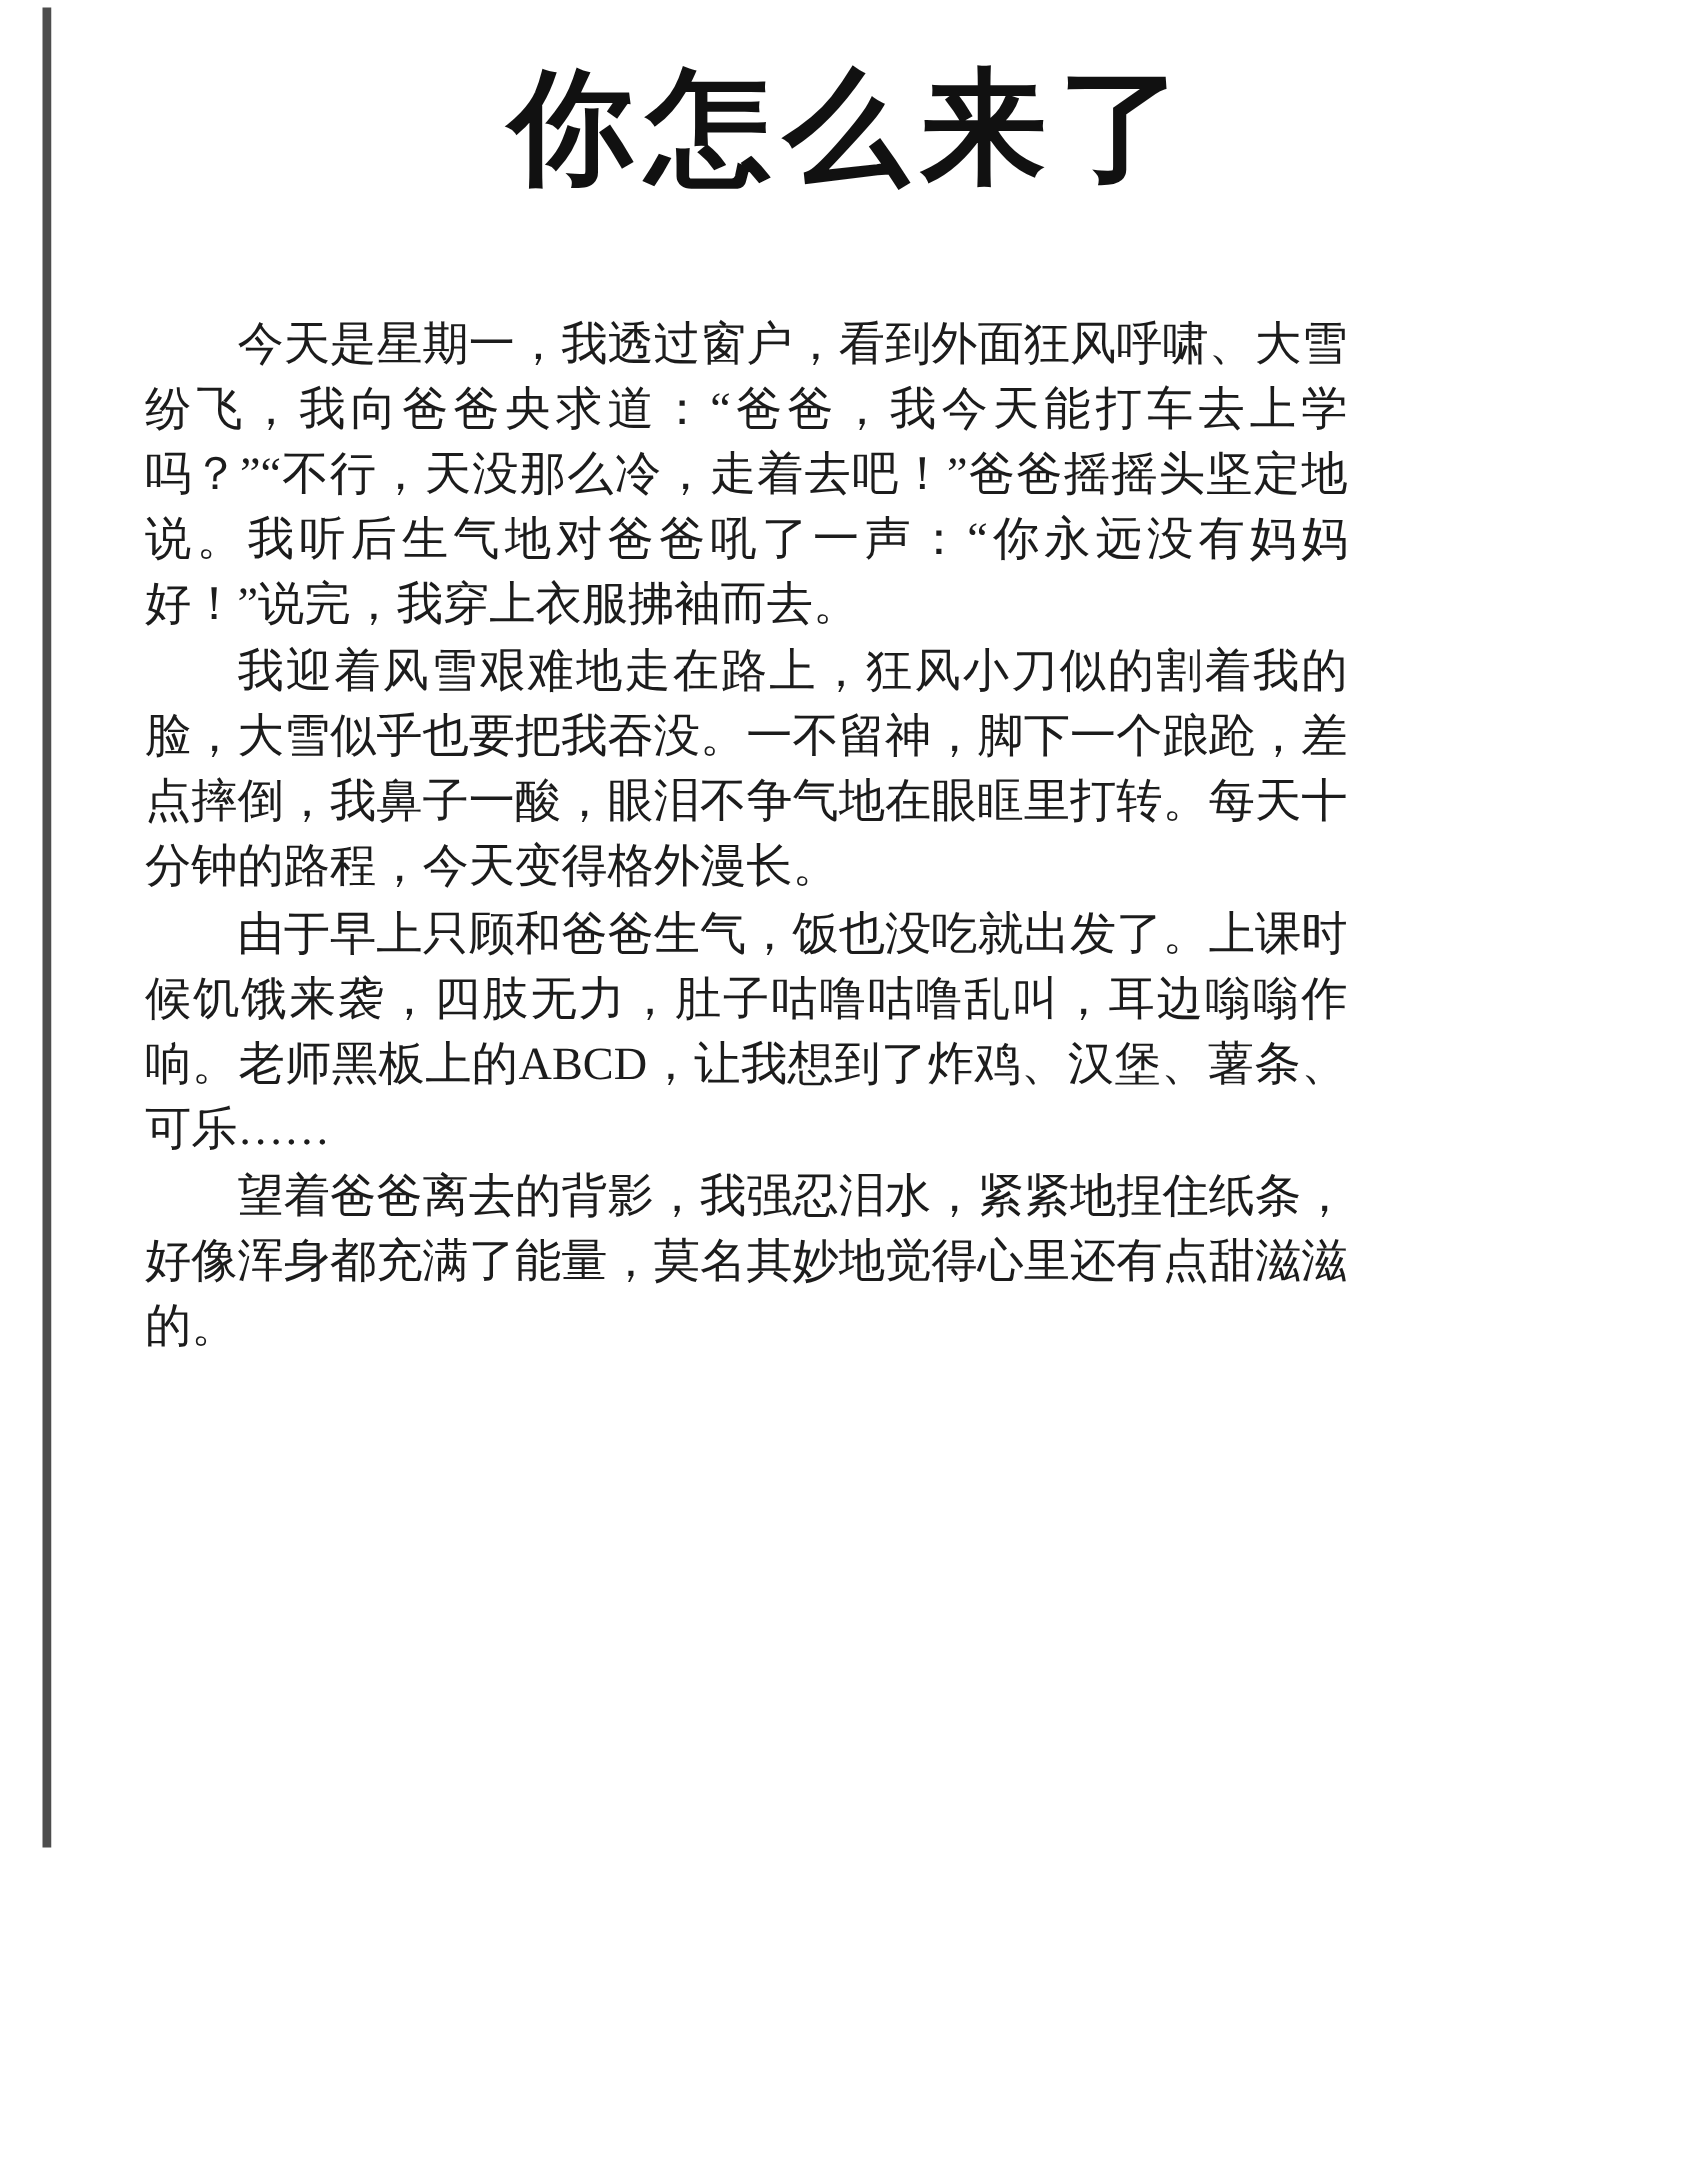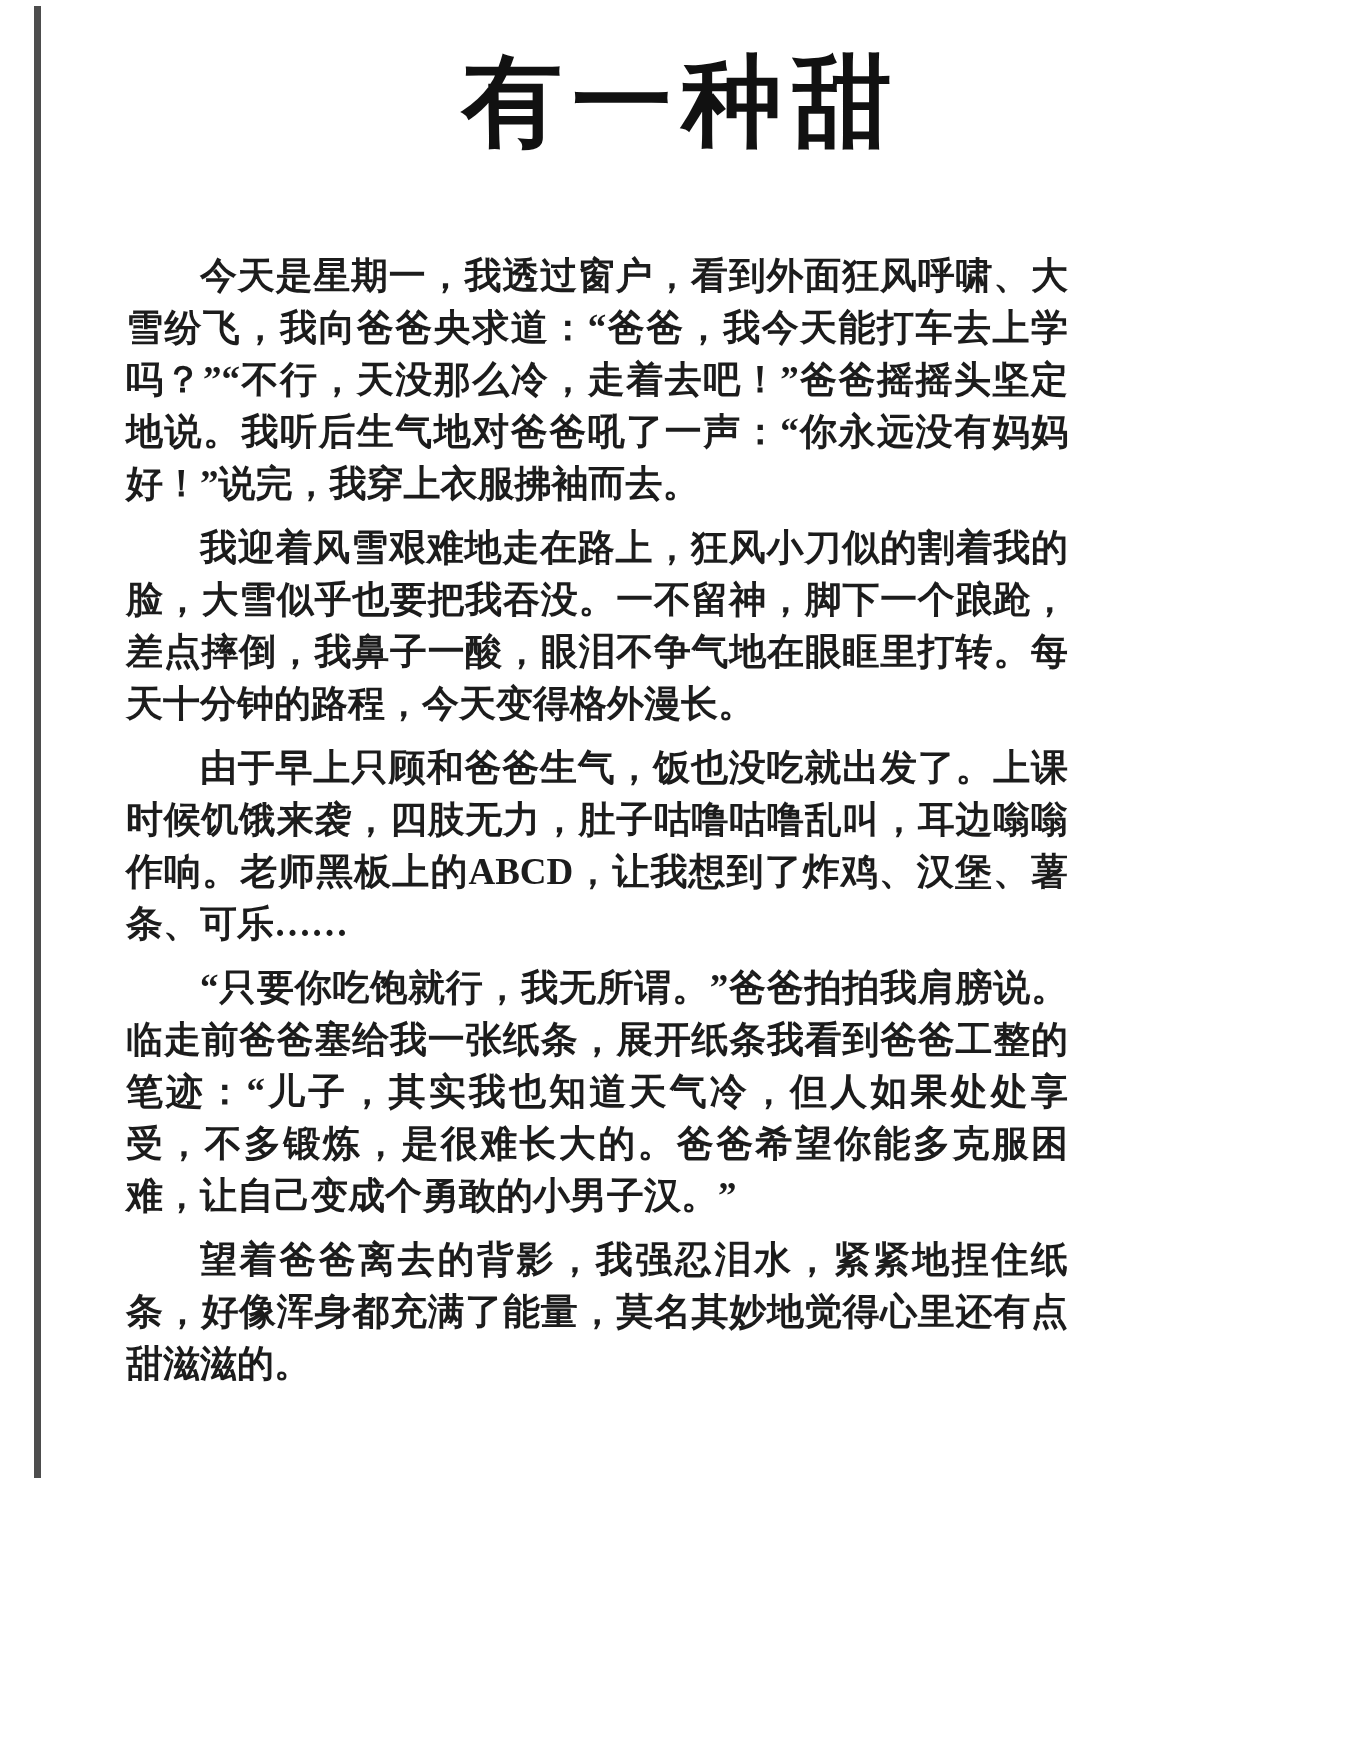--- a/index.html
+++ b/index.html
@@ -39,32 +39,30 @@
   .essay-body {
     margin-left: 114px;
     width: 966px;
     margin-top: 38px;
     font-size: 37px;
     line-height: 52px;
     text-align: justify;
     color: #1c1c1c;
   }
   .essay-body p {
-    margin: 12px;
+    margin: 2px;
     text-indent: 2em;
-    font-weight: bold;
   }
 </style>
 </head>
 <body>
 
 <div class="page">
   <div class="margin-rule"></div>
-  <h1 class="title">有一种甜</h1>
+  <h1 class="title">你怎么来了</h1>
   <div class="essay-body">
     <p>今天是星期一，我透过窗户，看到外面狂风呼啸、大雪纷飞，我向爸爸央求道：“爸爸，我今天能打车去上学吗？”“不行，天没那么冷，走着去吧！”爸爸摇摇头坚定地说。我听后生气地对爸爸吼了一声：“你永远没有妈妈好！”说完，我穿上衣服拂袖而去。</p>
     <p>我迎着风雪艰难地走在路上，狂风小刀似的割着我的脸，大雪似乎也要把我吞没。一不留神，脚下一个踉跄，差点摔倒，我鼻子一酸，眼泪不争气地在眼眶里打转。每天十分钟的路程，今天变得格外漫长。</p>
     <p>由于早上只顾和爸爸生气，饭也没吃就出发了。上课时候饥饿来袭，四肢无力，肚子咕噜咕噜乱叫，耳边嗡嗡作响。老师黑板上的ABCD，让我想到了炸鸡、汉堡、薯条、可乐……</p>
-    <p>“只要你吃饱就行，我无所谓。”爸爸拍拍我肩膀说。临走前爸爸塞给我一张纸条，展开纸条我看到爸爸工整的笔迹：“儿子，其实我也知道天气冷，但人如果处处享受，不多锻炼，是很难长大的。爸爸希望你能多克服困难，让自己变成个勇敢的小男子汉。”</p>
     <p>望着爸爸离去的背影，我强忍泪水，紧紧地捏住纸条，好像浑身都充满了能量，莫名其妙地觉得心里还有点甜滋滋的。</p>
 
   </div>
 </div>
 
 </body></html>

